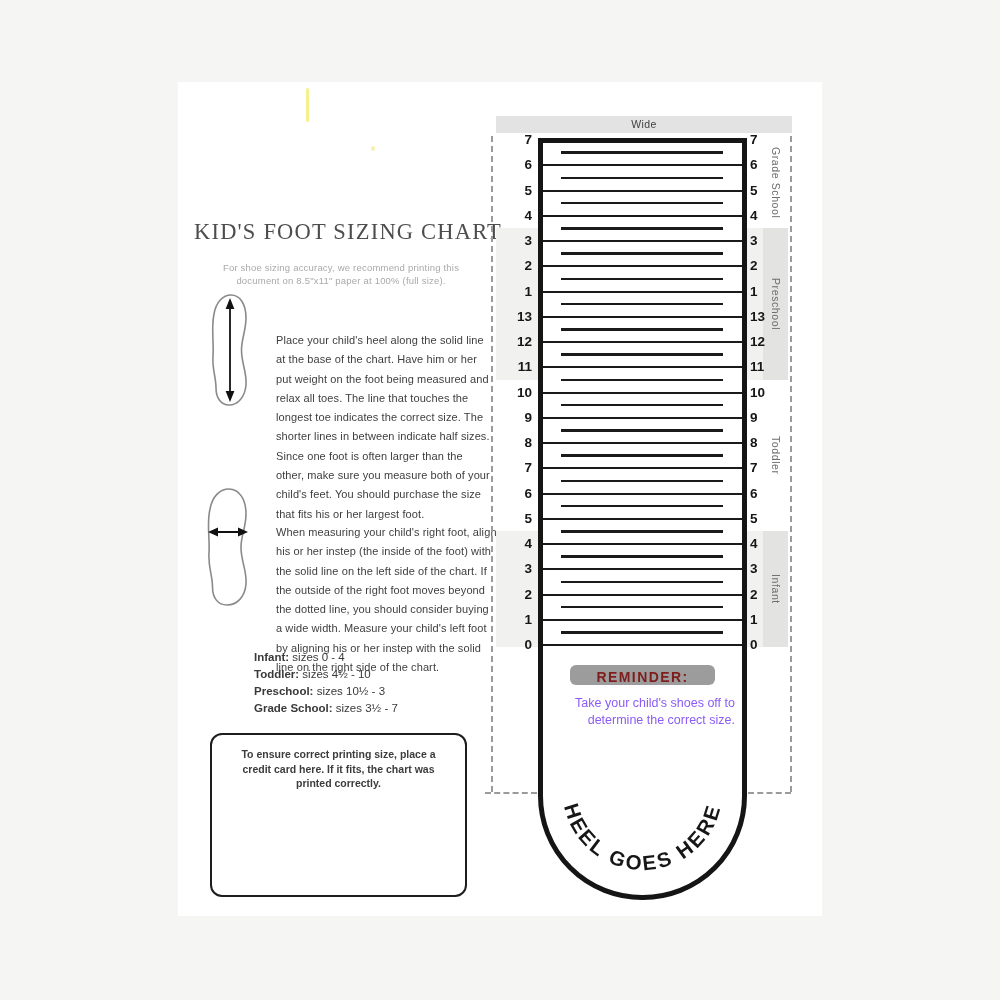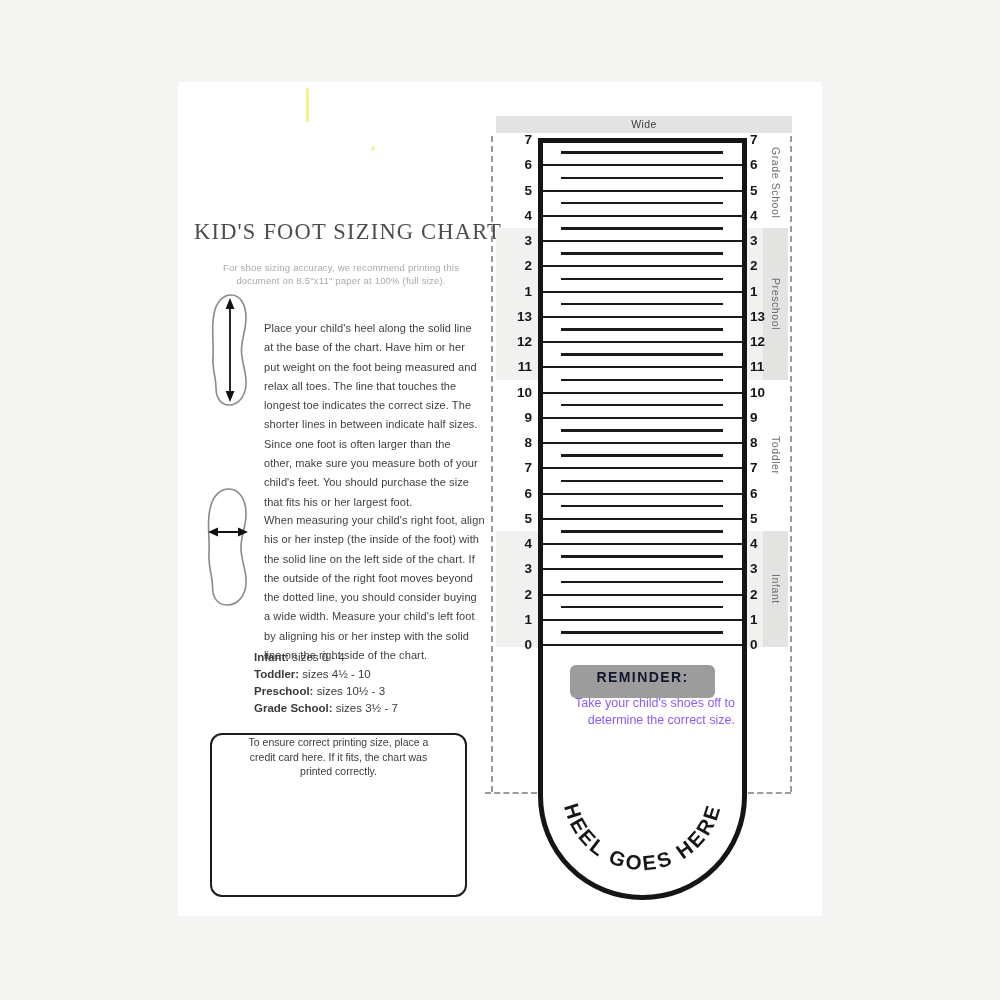--- a/index.html
+++ b/index.html
@@ -23,33 +23,33 @@
   }
   .doc-subtitle{
     margin:10px auto 0;width:262px;font-size:9.5px;line-height:13px;
     color:#a9a9a9;letter-spacing:.2px;
   }
   .section-heading{
     margin:0;font-family:"Liberation Serif",serif;font-weight:600;
     font-size:19.5px;color:#2f2f2f;letter-spacing:.3px;white-space:nowrap;
   }
   .section-body{
-    margin:4px;font-size:11px;line-height:19.3px;color:#3e3e3e;letter-spacing:.1px;
+    margin:16px;font-size:11px;line-height:19.3px;color:#3e3e3e;letter-spacing:.1px;
   }
   .ranges{left:76px;top:567px;font-size:11.5px;line-height:17px;color:#3a3a3a;}
   .ranges .row b{font-weight:700;}
   .accuracy-box{
     left:32px;top:651px;width:257px;height:164px;border:2px solid #1d1d1d;
     border-radius:12px;box-sizing:border-box;text-align:center;
   }
   .accuracy-heading{
     margin:52px 0 6px;font-family:"Liberation Serif",serif;font-weight:500;
     font-size:15px;letter-spacing:1px;color:#2d2d2d;
   }
-  .accuracy-body{margin:0 auto;width:208px;font-size:10.5px;line-height:14.5px;color:#3c3c3c;}
+  .accuracy-body{margin:12px auto;width:208px;font-size:10.5px;line-height:14.5px;color:#3c3c3c;font-weight:bold;}
 
   
   .streak{left:128px;top:6px;width:3px;height:34px;background:#f0e94f;opacity:.65;border-radius:2px;}
   .dot{left:193px;top:64px;width:4px;height:5px;background:#f3eda0;opacity:.8;border-radius:2px;}
 
   
   #ruler-layer{left:0;top:0;width:644px;height:834px;}
   .wide-band{
     left:318px;top:34px;width:296px;height:17px;background:#e3e3e3;
     text-align:center;font-size:10.5px;line-height:17px;color:#3f3f3f;letter-spacing:.4px;
@@ -64,22 +64,22 @@
     height:16px;line-height:16px;font-weight:700;font-size:13.5px;color:#161616;
   }
   .size-line{background:#1a1a1a;}
   .band-label{
     display:flex;align-items:center;justify-content:center;
   }
   .band-label span{
     writing-mode:vertical-rl;font-size:10.5px;color:#6e6e6e;letter-spacing:.6px;white-space:nowrap;
   }
   .reminder-badge{
-    left:392px;top:583px;width:145px;height:33px;background:#9c9c9c;border-radius:6px;
-    color:#0f172a;font-weight:700;font-size:14px;letter-spacing:1.4px;
+    left:392px;top:583px;width:145px;height:20px;background:#9c9c9c;border-radius:6px;
+    color:#7f1d1d;font-weight:700;font-size:14px;letter-spacing:1.4px;
     text-align:center;line-height:24px;
   }
   .reminder-text{
     left:372px;top:613px;width:185px;text-align:right;
     font-size:12.5px;line-height:17px;color:#8b5cf6;font-weight:500;
   }
   svg{display:block;}
 </style>
 </head>
 <body>

